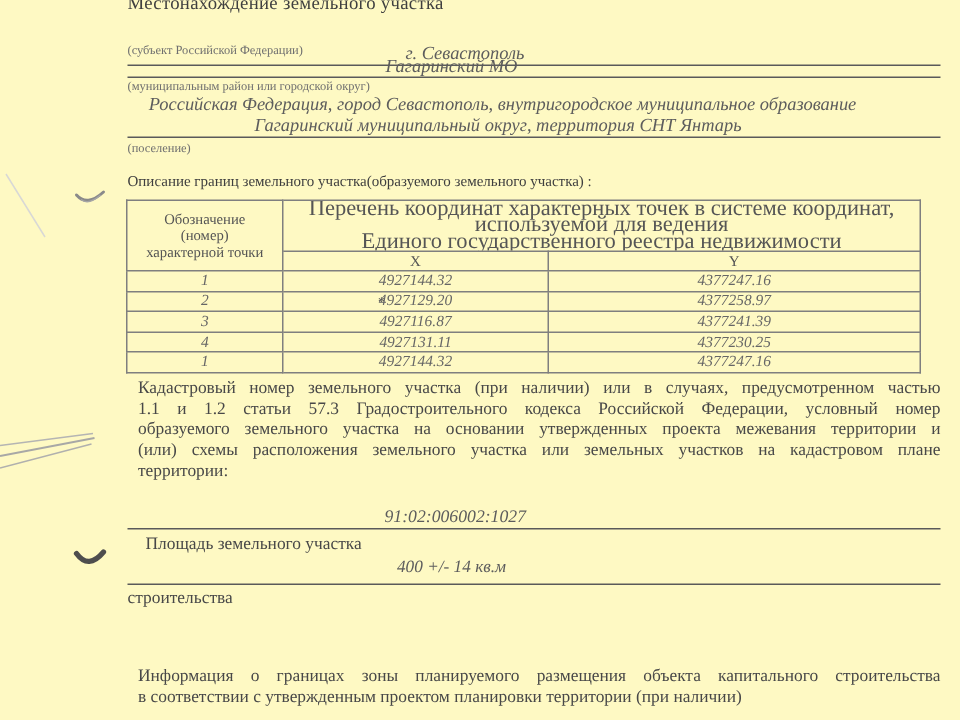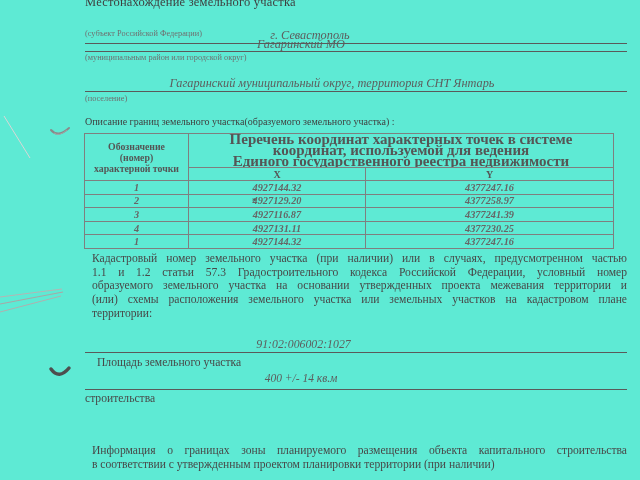--- a/index.html
+++ b/index.html
@@ -4,21 +4,21 @@
 <style>
   html, body { margin: 0; padding: 0; }
   body {
     width: 640px; height: 480px;
     background: #f6f6f4;
     font-family: "Liberation Serif", serif;
   }
   .page {
     position: relative;
     width: 640px; height: 480px;
-    background: #5eead4;
+    background: #fef9c3;
     overflow: hidden;
     color: #4a4a4a;
   }
   .abs { position: absolute; box-sizing: border-box; }
 
   
   .heading { font-size: 12.5px; letter-spacing: 0.2px; color: #3f3f3f; }
   .sec-title { font-size: 10px; color: #3f3f3f; }
 
   
@@ -45,21 +45,20 @@
   .para { font-size: 11.6px; line-height: 13.7px; color: #484848; }
   .jline { text-align: justify; text-align-last: justify; }
 
   
   table.coords {
     position: absolute;
     left: 84px; top: 133px;
     width: 529px;
     border-collapse: collapse;
     table-layout: fixed;
-    font-weight: bold;
   }
   table.coords td {
     border: 1px solid #7f7f7f;
     text-align: center;
     vertical-align: middle;
     padding: 0 2px;
     overflow: hidden;
   }
   td.pt-head { width: 104px; font-size: 9.8px; line-height: 11px; color: #555; }
   td.coords-head { font-size: 15px; line-height: 11px; color: #555; }
@@ -82,20 +81,21 @@
 <div class="page">
 
   <div class="abs heading" style="left:85px; top:-5px;">Местонахождение земельного участка</div>
 
   <div class="abs field-line" style="top:28px; height:16px; padding-right:92px;">г. Севастополь</div>
   <div class="abs caption" style="top:29px;">(субъект Российской Федерации)</div>
 
   <div class="abs field-line" style="top:37px; height:15px; padding-right:110px;">Гагаринский МО</div>
   <div class="abs caption" style="top:53px;">(муниципальным район или городской округ)</div>
 
+  <div class="abs field-line noline" style="top:62px; height:14px; padding-right:42px;">Российская Федерация, город Севастополь, внутригородское муниципальное образование</div>
   <div class="abs field-line" style="top:76px; height:16px; padding-right:48px;">Гагаринский муниципальный округ, территория СНТ Янтарь</div>
   <div class="abs caption" style="top:94px;">(поселение)</div>
 
   <div class="abs sec-title" style="left:85px; top:116px;">Описание границ земельного участка(образуемого земельного участка) :</div>
 
   <table class="coords">
     <colgroup>
       <col style="width:104px">
         <col class="x-col">
         <col class="y-col">

